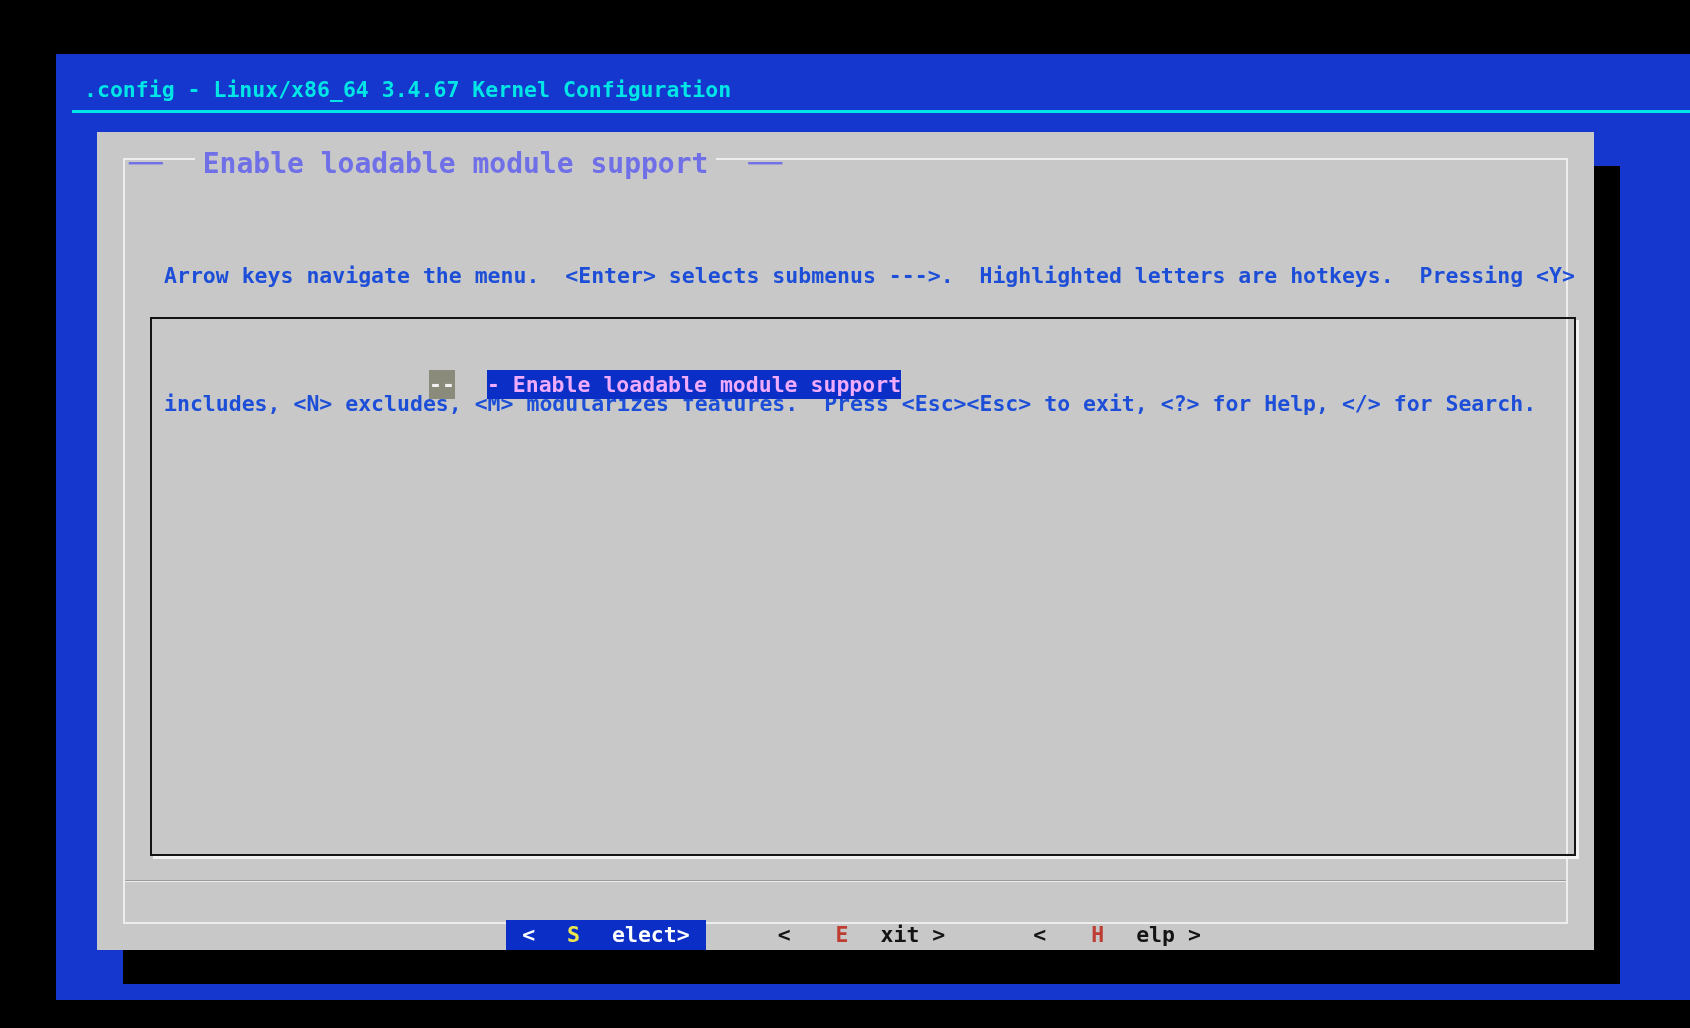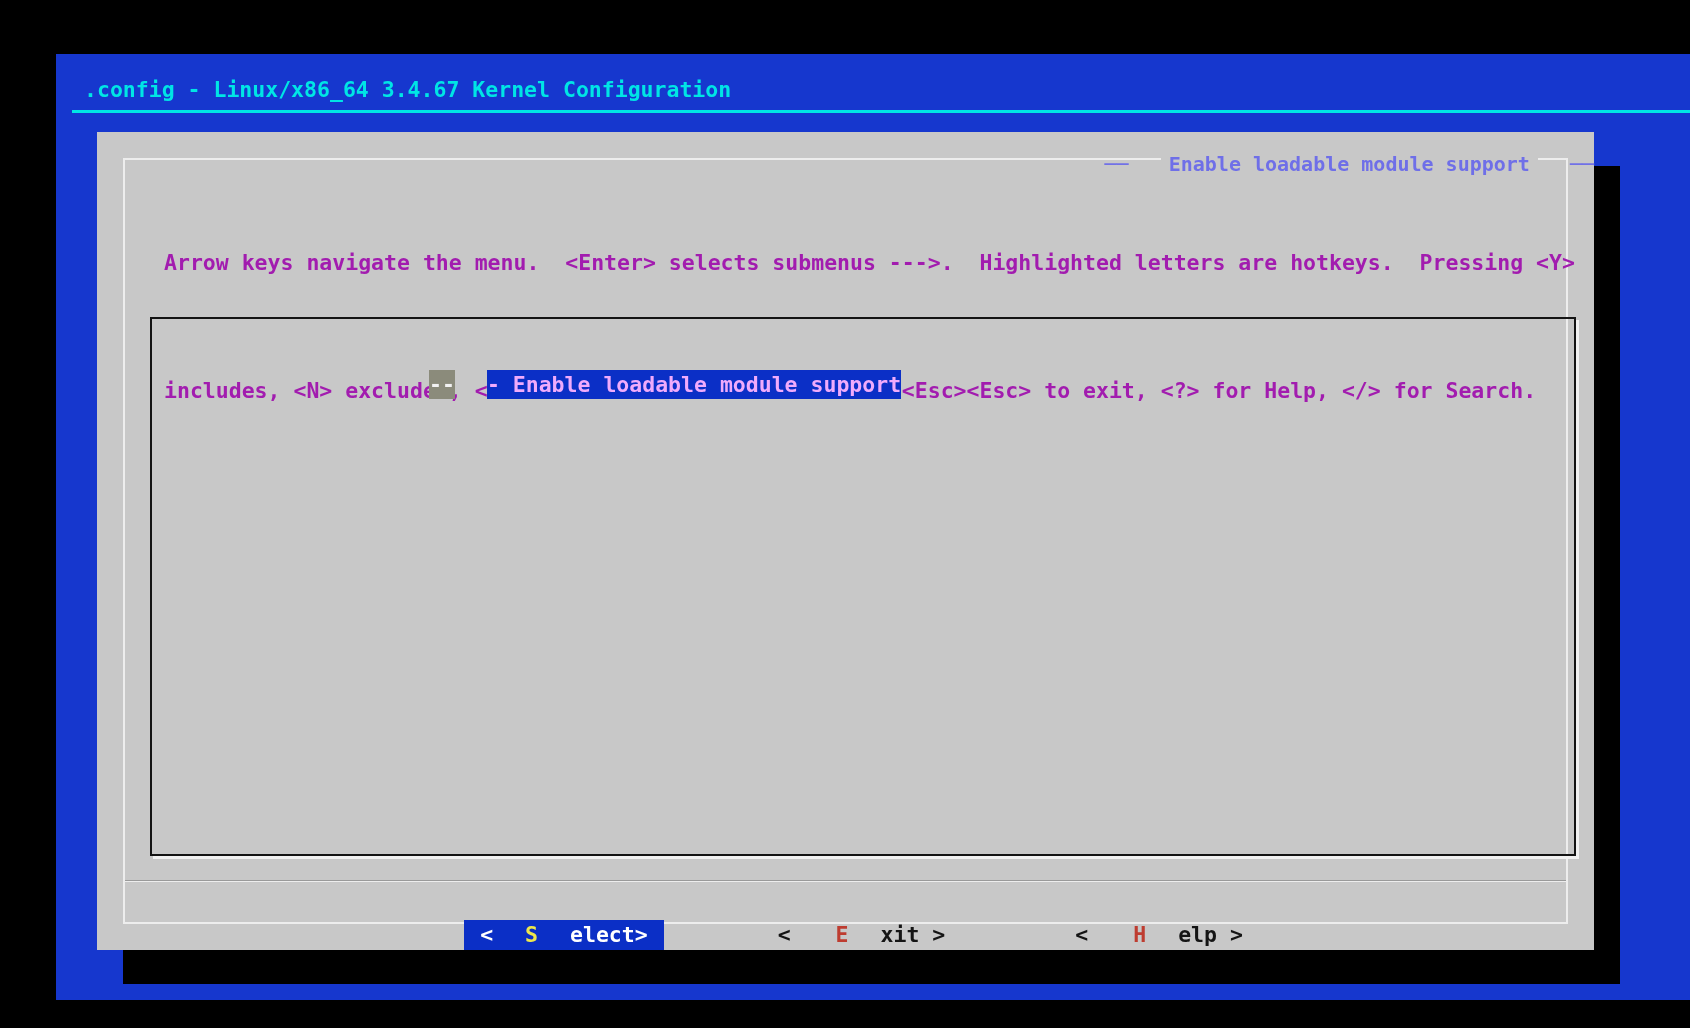--- a/index.html
+++ b/index.html
@@ -24,29 +24,29 @@
     position:absolute; left:25px; top:62px; width:1497px; height:818px;
     background:#C8C8C8;
     box-shadow:26px 34px 0 0 #000;
   }
   .dialog-frame {
     position:absolute; left:10px; top:10px; right:10px; bottom:10px;
     border:2px solid #EDEDED;
   }
   .dialog-title {
     position:absolute; top:2px; left:0; width:100%;
-    text-align:right; font-size:20px; line-height:28px;
+    text-align:left; font-size:28px; line-height:28px;
     color:#6F6FE8; white-space:pre;
   }
   .dialog-title .title-text { background:#C8C8C8; padding:0 8px; }
   .dialog-title .title-dash { color:#6F6FE8; }
 
   .help-text {
-    position:absolute; left:35px; top:19px;
-    font-size:21.5px; line-height:32px; color:#a21caf; white-space:pre;
+    position:absolute; left:35px; top:32px;
+    font-size:21.5px; line-height:32px; color:#1d4ed8; white-space:pre;
   }
 
   .listbox {
     position:absolute; left:37px; top:169px; width:1426px; height:539px;
     border:2px solid #141414;
     box-shadow:3px 3px 0 0 #F2F2F2;
   }
   .menu-item {
     position:absolute; left:245px; top:19px;
     display:flex; width:max-content;
@@ -55,21 +55,21 @@
   .menu-item .cursor-cell { background:#8B8B7B; color:#F2F2F2; }
   .menu-item .item-rest  { background:#0B2FC6; color:#f0abfc; }
 
   .buttons-separator {
     position:absolute; left:12px; right:12px; top:732px; height:2px;
     background:#EDEDED; border-top:1px solid #9A9A9A;
   }
 
   .button-row {
     position:absolute; left:0; top:756px; width:100%;
-    display:flex; justify-content:center; gap:66px;
+    display:flex; justify-content:center; gap:24px;
     font-size:21.5px; line-height:30px;
   }
   .btn { white-space:pre; color:#141414; cursor:default; }
   .btn .hotkey { color:#BE3C30; }
   .btn.active { background:#0B2FC6; color:#FFFFFF; }
   .btn.active .hotkey { color:#EDE74C; }
 </style>
 </head>
 <body>
 

